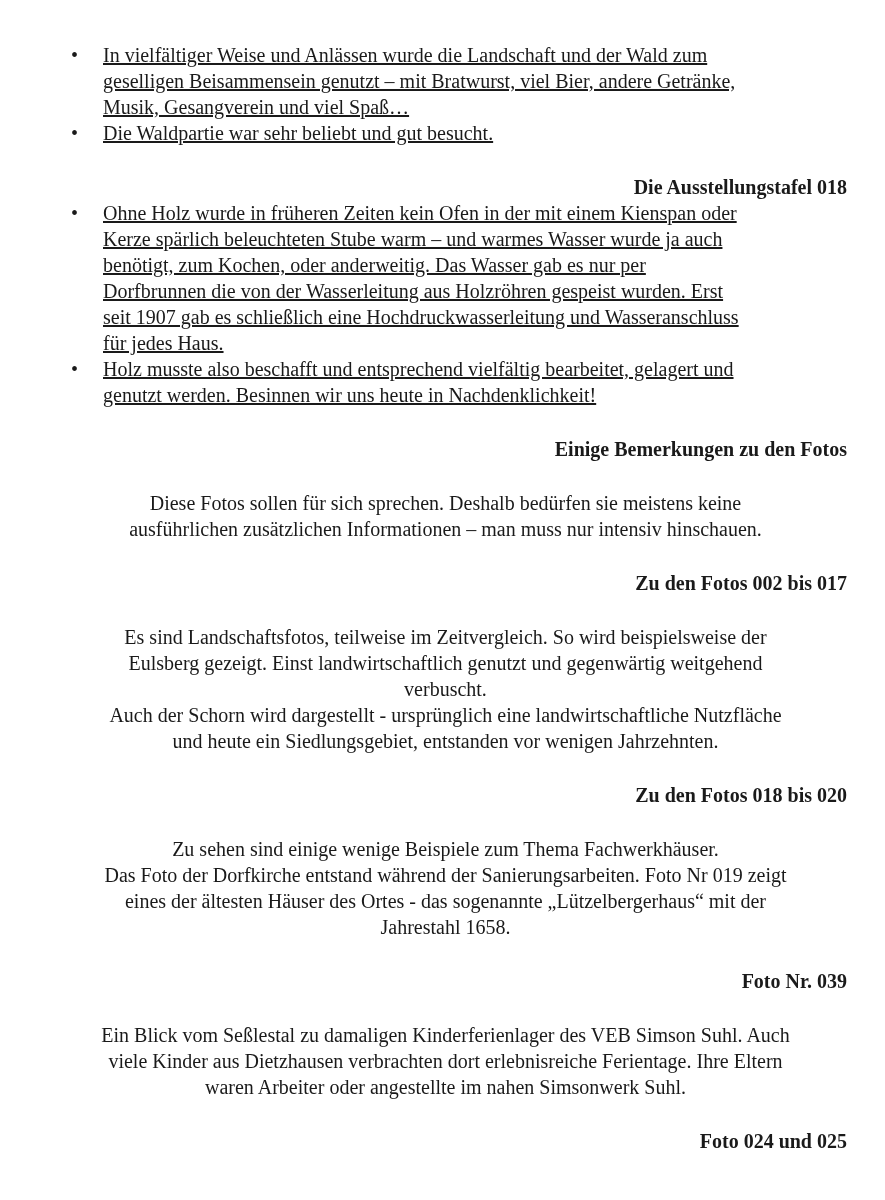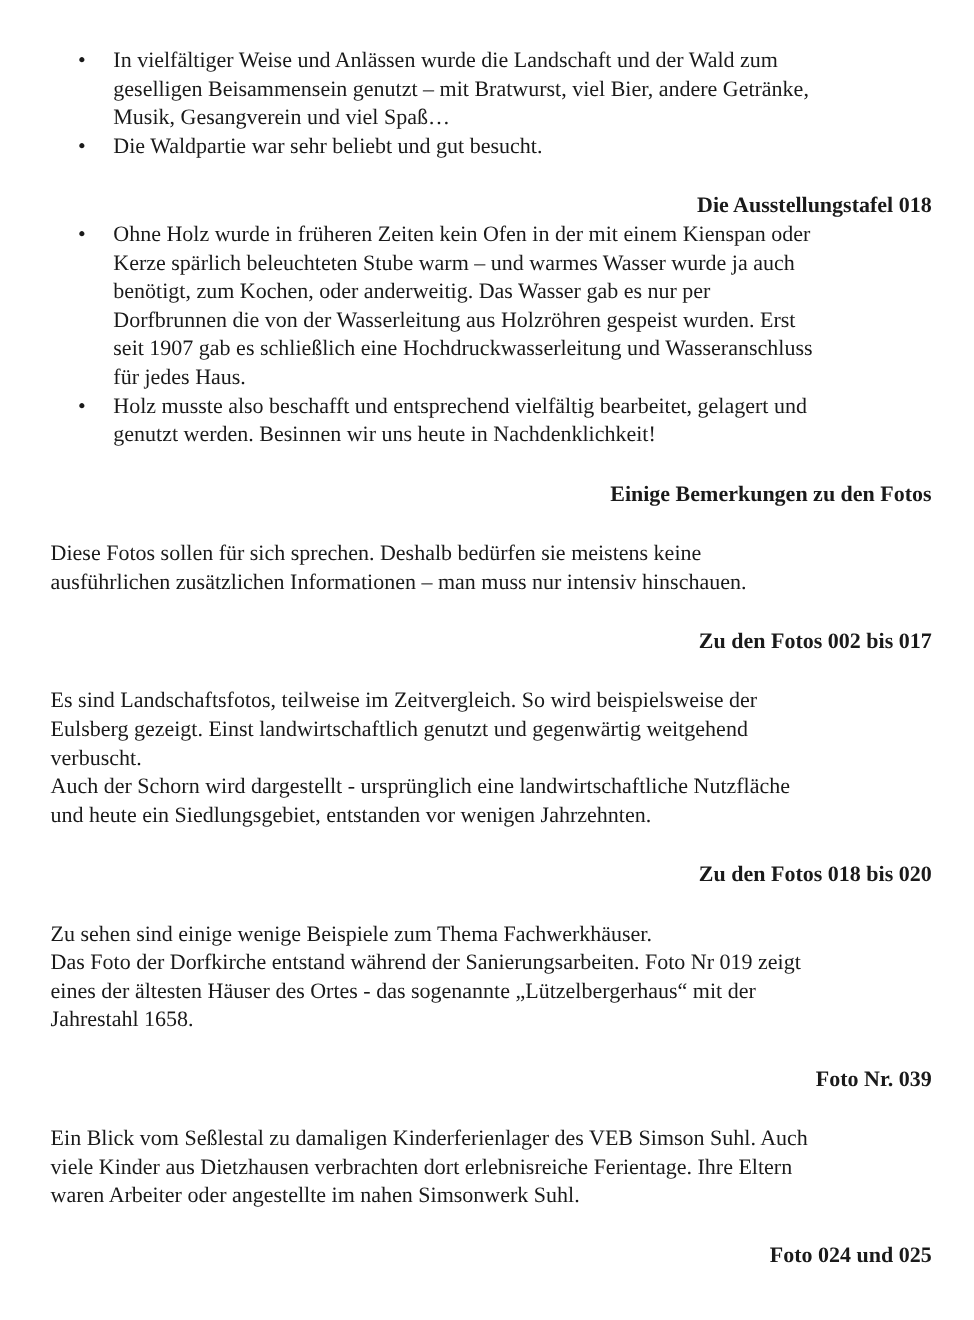--- a/index.html
+++ b/index.html
@@ -26,34 +26,36 @@
     font-weight: bold;
     font-size: 20px;
     line-height: 26px;
     margin: 0;
     text-align: right;
   }
   .heading.gap { margin-top: 28px; }
   .paragraph {
     white-space: pre-wrap;
     margin: 2px;
+    text-align: center;
   }
   .bullet-list { margin: 0; }
   .bullet-item {
     display: flex;
     padding-left: 27px;
   }
   .bullet-marker {
     flex: 0 0 32px;
     width: 32px;
     text-align: left;
   }
   .bullet-text {
     flex: 1 1 auto;
     white-space: pre-wrap;
+    text-decoration: underline;
   }
 </style>
 </head>
 <body>
 
 <div class="page">
 
   <div class="bullet-list block">
     <div class="bullet-item">
       <span class="bullet-marker">•</span>

